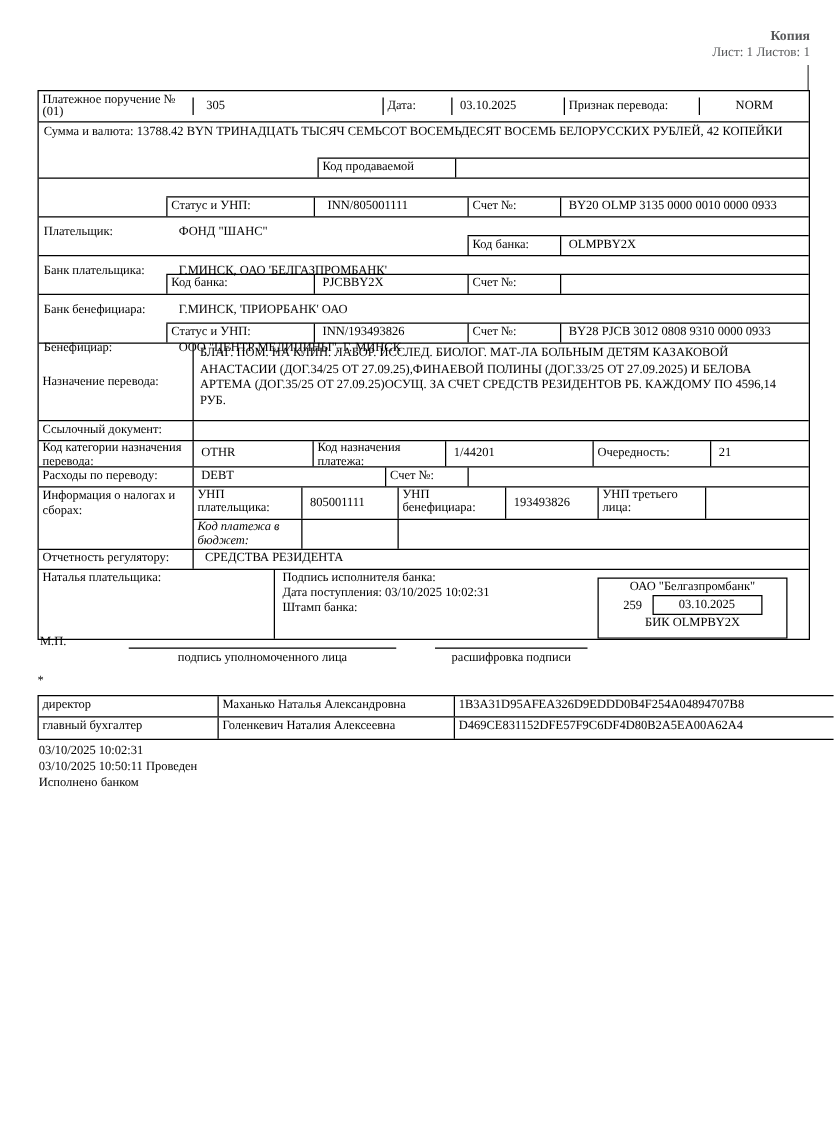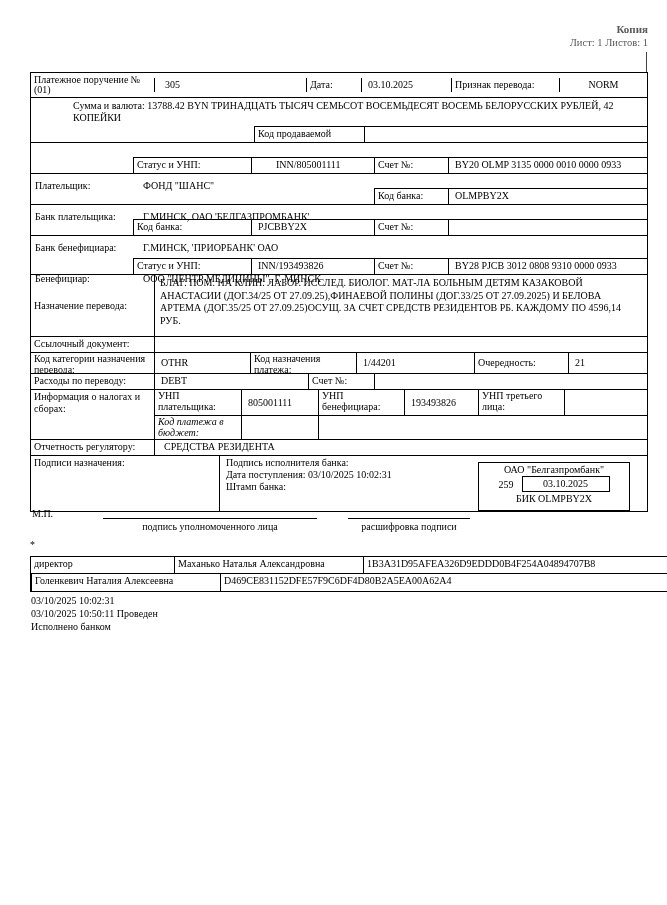--- a/index.html
+++ b/index.html
@@ -57,34 +57,34 @@
     <div class="r" style="height:25px;align-items:center;">
       <div class="c w123 tight">Платежное поручение № (01)</div>
       <div class="c bl" style="width:152px;padding-left:10px;">305</div>
       <div class="c bl" style="width:55px;">Дата:</div>
       <div class="c bl" style="width:90px;padding-left:6px;">03.10.2025</div>
       <div class="c bl" style="width:108px;">Признак перевода:</div>
       <div class="c bl f1 ctr">NORM</div>
     </div>
 
     <div class="blk">
-      <div style="height:28px;padding:2px 4px;margin-left:38px;">Сумма и валюта: 13788.42 BYN ТРИНАДЦАТЬ ТЫСЯЧ СЕМЬСОТ ВОСЕМЬДЕСЯТ ВОСЕМЬ БЕЛОРУССКИХ РУБЛЕЙ, 42 КОПЕЙКИ</div>
+      <div style="height:28px;padding:2px 4px;">Сумма и валюта: 13788.42 BYN ТРИНАДЦАТЬ ТЫСЯЧ СЕМЬСОТ ВОСЕМЬДЕСЯТ ВОСЕМЬ БЕЛОРУССКИХ РУБЛЕЙ, 42 КОПЕЙКИ</div>
       <div class="strip" style="margin-left:223px;height:16px;">
         <div class="c bl" style="width:110px;">Код продаваемой валюты:</div>
         <div class="c bl f1"></div>
       </div>
     </div>
 
     <div class="blk">
       <div class="lr" style="height:14px;">
         <span class="lbl-inline">Плательщик:</span><span>ФОНД "ШАНС"</span>
       </div>
       <div class="strip" style="margin-left:102px;height:16px;">
         <div class="c bl" style="width:118px;">Статус и УНП:</div>
-        <div class="c bl" style="width:123px;padding-left:24px;">INN/805001111</div>
+        <div class="c bl" style="width:123px;padding-left:10px;">INN/805001111</div>
         <div class="c bl" style="width:74px;">Счет №:</div>
         <div class="c bl f1" style="padding-left:6px;">BY20 OLMP 3135 0000 0010 0000 0933</div>
       </div>
     </div>
 
     <div class="blk">
       <div class="lr" style="height:14px;">
         <span class="lbl-inline">Банк плательщика:</span><span>Г.МИНСК, ОАО 'БЕЛГАЗПРОМБАНК'</span>
       </div>
       <div class="strip" style="margin-left:343px;height:16px;">
@@ -161,21 +161,21 @@
         </div>
       </div>
     </div>
 
     <div class="r" style="height:16px;">
       <div class="c w123">Отчетность регулятору:</div>
       <div class="c bl f1" style="padding-left:9px;">СРЕДСТВА РЕЗИДЕНТА</div>
     </div>
 
     <div style="display:flex;height:55px;">
-      <div class="c" style="width:188px;">Подписи назначения:</div>
+      <div class="c" style="width:188px;">Наталья плательщика:</div>
       <div class="c bl f1" style="position:relative;padding-left:6px;">
         <div>Подпись исполнителя банка:</div>
         <div>Дата поступления: 03/10/2025 10:02:31</div>
         <div>Штамп банка:</div>
         <div class="stamp">
           <div>ОАО "Белгазпромбанк"</div>
           <div class="stamp-row2">
             <span>259</span>
             <span class="stamp-date">03.10.2025</span>
           </div>
@@ -191,20 +191,21 @@
   <div class="sigline sigline2">расшифровка подписи</div>
   <div class="asterisk">*</div>
 
   <div class="sigtable">
     <div class="r">
       <div class="c st-c1">директор</div>
       <div class="c bl st-c2">Маханько Наталья Александровна</div>
       <div class="c bl f1">1B3A31D95AFEA326D9EDDD0B4F254A04894707B8</div>
     </div>
     <div class="r">
+      <div class="c st-c1">главный бухгалтер</div>
       <div class="c bl st-c2">Голенкевич Наталия Алексеевна</div>
       <div class="c bl f1">D469CE831152DFE57F9C6DF4D80B2A5EA00A62A4</div>
     </div>
   </div>
 
   <div class="status">
     <div>03/10/2025 10:02:31</div>
     <div>
       <span>03/10/2025 10:50:11</span>
       <span class="it">Проведен</span>

